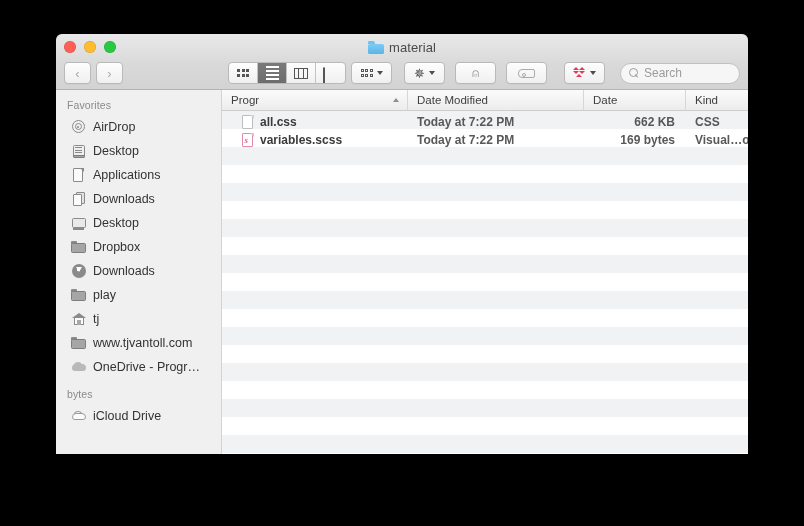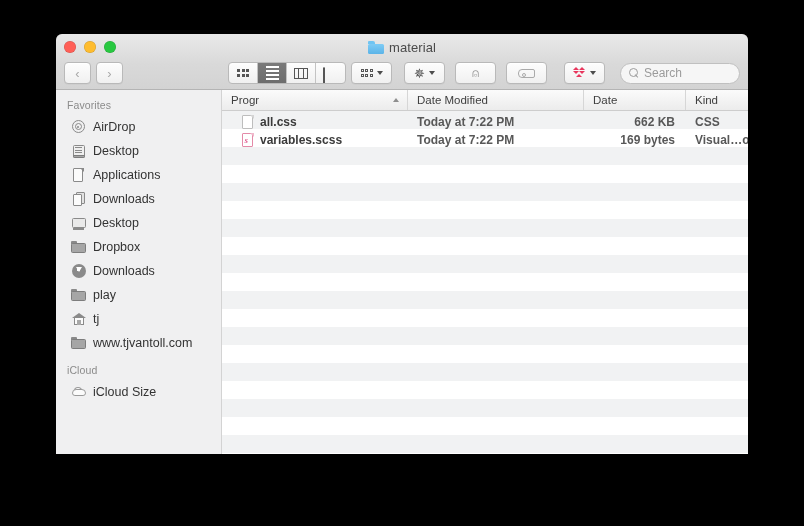--- a/index.html
+++ b/index.html
@@ -509,29 +509,36 @@
           </span>
         <span class="sb-label">tj</span>
       </div>
       <div class="sb-item">
         <span class="sb-ic g-folder">
             <span class="tabp"></span>
             <span class="bodyp"></span>
           </span>
         <span class="sb-label">www.tjvantoll.com</span>
       </div>
-
-      <div class="sb-header" style="padding-top:9px">iCloud</div>
+      <div class="sb-item">
+        <span class="sb-ic g-cloud">
+            <span class="c2"></span>
+            <span class="c"></span>
+          </span>
+        <span class="sb-label">OneDrive - Progr…</span>
+      </div>
+
+      <div class="sb-header" style="padding-top:9px">bytes</div>
 
       <div class="sb-item">
         <span class="sb-ic g-cloud outline">
             <span class="c2"></span>
             <span class="c"></span>
           </span>
-        <span class="sb-label">iCloud Size</span>
+        <span class="sb-label">iCloud Drive</span>
       </div>
 
     </div>
 
     <div class="filelist">
 
       <div class="col-head">
         <div class="ch-name">
           <span>Progr</span>
           <span class="sortcaret"></span>

